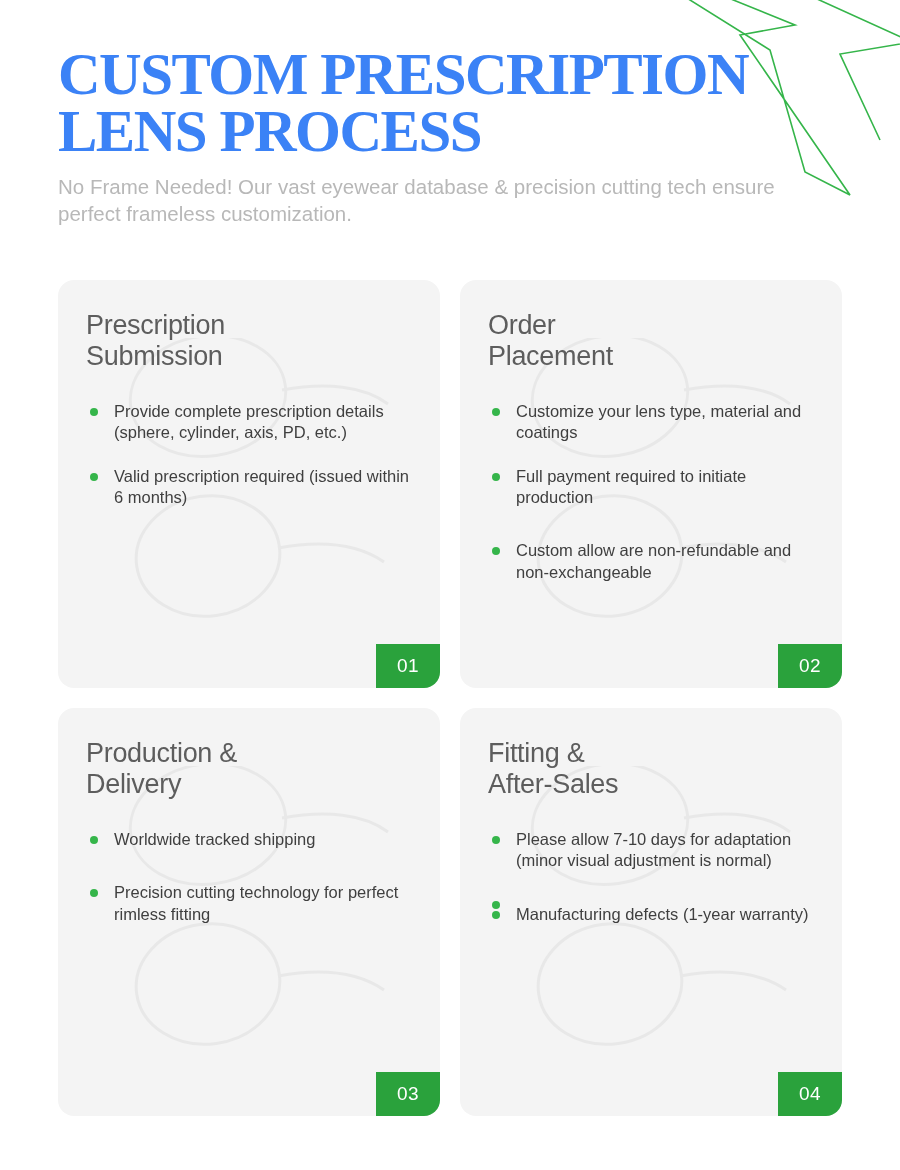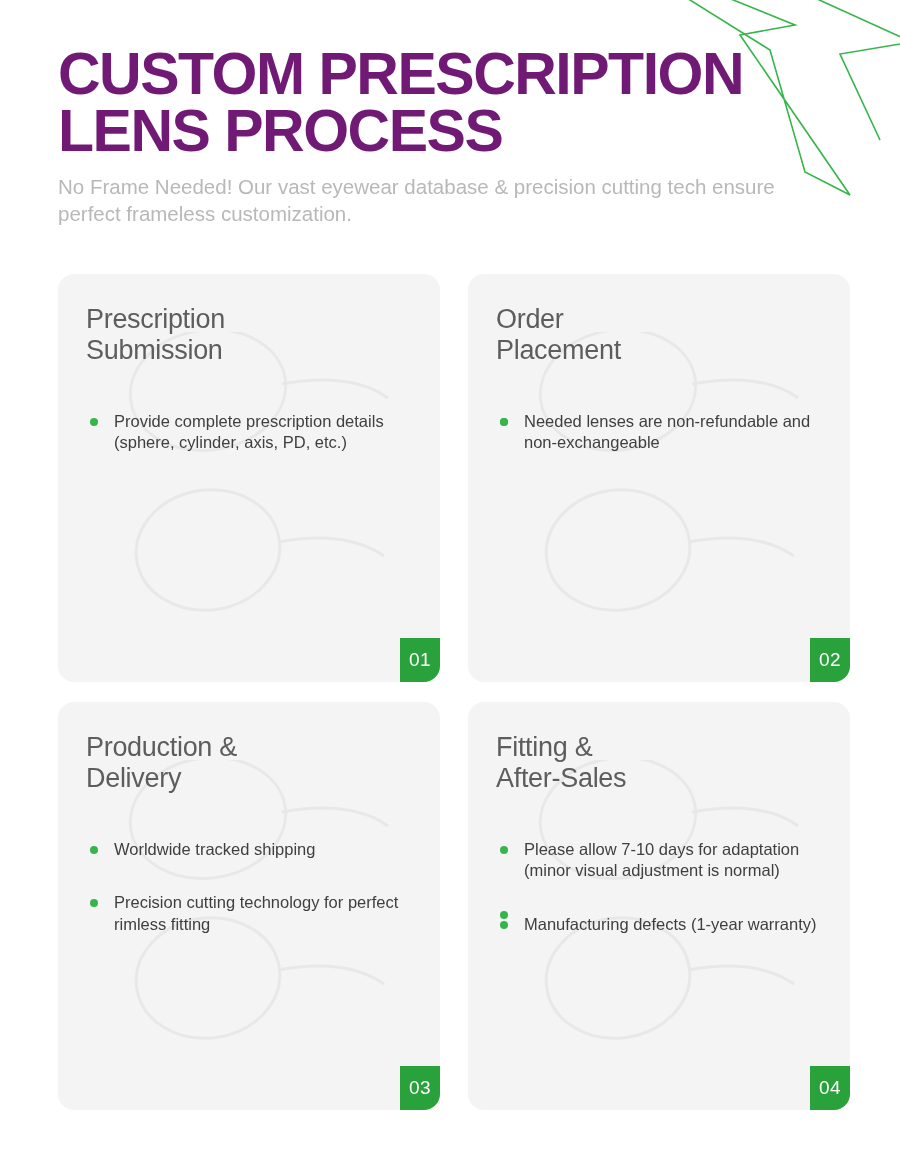--- a/index.html
+++ b/index.html
@@ -32,42 +32,42 @@
     position: absolute;
     left: 58px;
     top: 46px;
     width: 790px;
   }
   .title {
     font-size: 59px;
     line-height: 0.97;
     font-weight: 700;
     letter-spacing: -1.5px;
-    color: #701a75;
+    color: #3b82f6;
     text-transform: uppercase;
-    font-family: Liberation Sans, sans-serif;
+    font-family: Liberation Serif, serif;
   }
   .subtitle {
     margin-top: 14px;
     font-size: 20.5px;
     line-height: 1.28;
     color: #b8b8b8;
     max-width: 730px;
     font-family: "Liberation Sans", sans-serif;
   }
 
   .grid {
     position: absolute;
     left: 58px;
-    top: 274px;
+    top: 280px;
     width: 784px;
     display: grid;
     grid-template-columns: 382px 382px;
     grid-template-rows: 408px 408px;
-    gap: 20px 28px;
+    gap: 20px 20px;
   }
 
   .card {
     position: relative;
     background: #f4f4f4;
     border-radius: 16px;
     overflow: hidden;
     padding: 30px 28px 0 28px;
   }
   .card-watermark {
@@ -85,21 +85,21 @@
     font-size: 27px;
     line-height: 1.16;
     color: #5d5d5d;
     font-weight: 400;
     letter-spacing: -0.3px;
     white-space: pre-line;
     font-family: "Liberation Sans", sans-serif;
   }
 
   .bullets {
-    margin-top: 44px;
+    margin-top: 28px;
     list-style: none;
   }
   .bullets li {
     position: relative;
     padding-left: 28px;
     margin-bottom: 22px;
     font-size: 16.5px;
     line-height: 1.3;
     color: #3f3f3f;
     white-space: pre-line;
@@ -114,21 +114,21 @@
     height: 8px;
     border-radius: 50%;
     background: #35b54a;
   }
   .bullets li.gap-before { margin-top: 32px; }
 
   .badge {
     position: absolute;
     right: 0;
     bottom: 0;
-    width: 40px;
+    width: 64px;
     height: 44px;
     background: #2aa23c;
     color: #ffffff;
     font-size: 19px;
     display: flex;
     align-items: center;
     justify-content: center;
     letter-spacing: 0.5px;
     font-family: "Liberation Sans", sans-serif;
   }
@@ -155,38 +155,40 @@
         <ellipse cx="112" cy="58" rx="78" ry="60" transform="rotate(-8 112 58)" stroke="#e8e8e8" stroke-width="3" fill="none"></ellipse>
         <ellipse cx="112" cy="218" rx="72" ry="60" transform="rotate(-8 112 218)" stroke="#e8e8e8" stroke-width="3" fill="none"></ellipse>
         <path d="M186 52 C230 44 268 48 292 66" stroke="#e8e8e8" stroke-width="3" fill="none"></path>
         <path d="M182 210 C226 202 262 206 288 224" stroke="#e8e8e8" stroke-width="3" fill="none"></path>
       </svg>
       <div class="card-inner">
         <div class="card-title">Prescription
 Submission</div>
         <ul class="bullets">
           <li><span class="dot"></span><span>Provide complete prescription details (sphere, cylinder, axis, PD, etc.)</span></li>
+          <li><span class="dot"></span><span>Valid prescription required (issued within 6 months)</span></li>
         </ul>
       </div>
       <div class="badge">01</div>
     </div>
 
     <div class="card">
       <svg class="card-watermark" viewBox="0 0 330 330" fill="none" xmlns="http://www.w3.org/2000/svg">
         <ellipse cx="112" cy="58" rx="78" ry="60" transform="rotate(-8 112 58)" stroke="#e8e8e8" stroke-width="3" fill="none"></ellipse>
         <ellipse cx="112" cy="218" rx="72" ry="60" transform="rotate(-8 112 218)" stroke="#e8e8e8" stroke-width="3" fill="none"></ellipse>
         <path d="M186 52 C230 44 268 48 292 66" stroke="#e8e8e8" stroke-width="3" fill="none"></path>
         <path d="M182 210 C226 202 262 206 288 224" stroke="#e8e8e8" stroke-width="3" fill="none"></path>
       </svg>
       <div class="card-inner">
         <div class="card-title">Order
 Placement</div>
         <ul class="bullets">
-          <li><span class="dot"></span></li>
-          <li class="gap-before"><span class="dot"></span><span>Needed lenses are non-refundable and non-exchangeable</span></li>
+          <li><span class="dot"></span><span>Customize your lens type, material and coatings</span></li>
+          <li><span class="dot"></span><span>Full payment required to initiate production</span></li>
+          <li class="gap-before"><span class="dot"></span><span>Custom allow are non-refundable and non-exchangeable</span></li>
         </ul>
       </div>
       <div class="badge">02</div>
     </div>
 
     <div class="card">
       <svg class="card-watermark" viewBox="0 0 330 330" fill="none" xmlns="http://www.w3.org/2000/svg">
         <ellipse cx="112" cy="58" rx="78" ry="60" transform="rotate(-8 112 58)" stroke="#e8e8e8" stroke-width="3" fill="none"></ellipse>
         <ellipse cx="112" cy="218" rx="72" ry="60" transform="rotate(-8 112 218)" stroke="#e8e8e8" stroke-width="3" fill="none"></ellipse>
         <path d="M186 52 C230 44 268 48 292 66" stroke="#e8e8e8" stroke-width="3" fill="none"></path>

